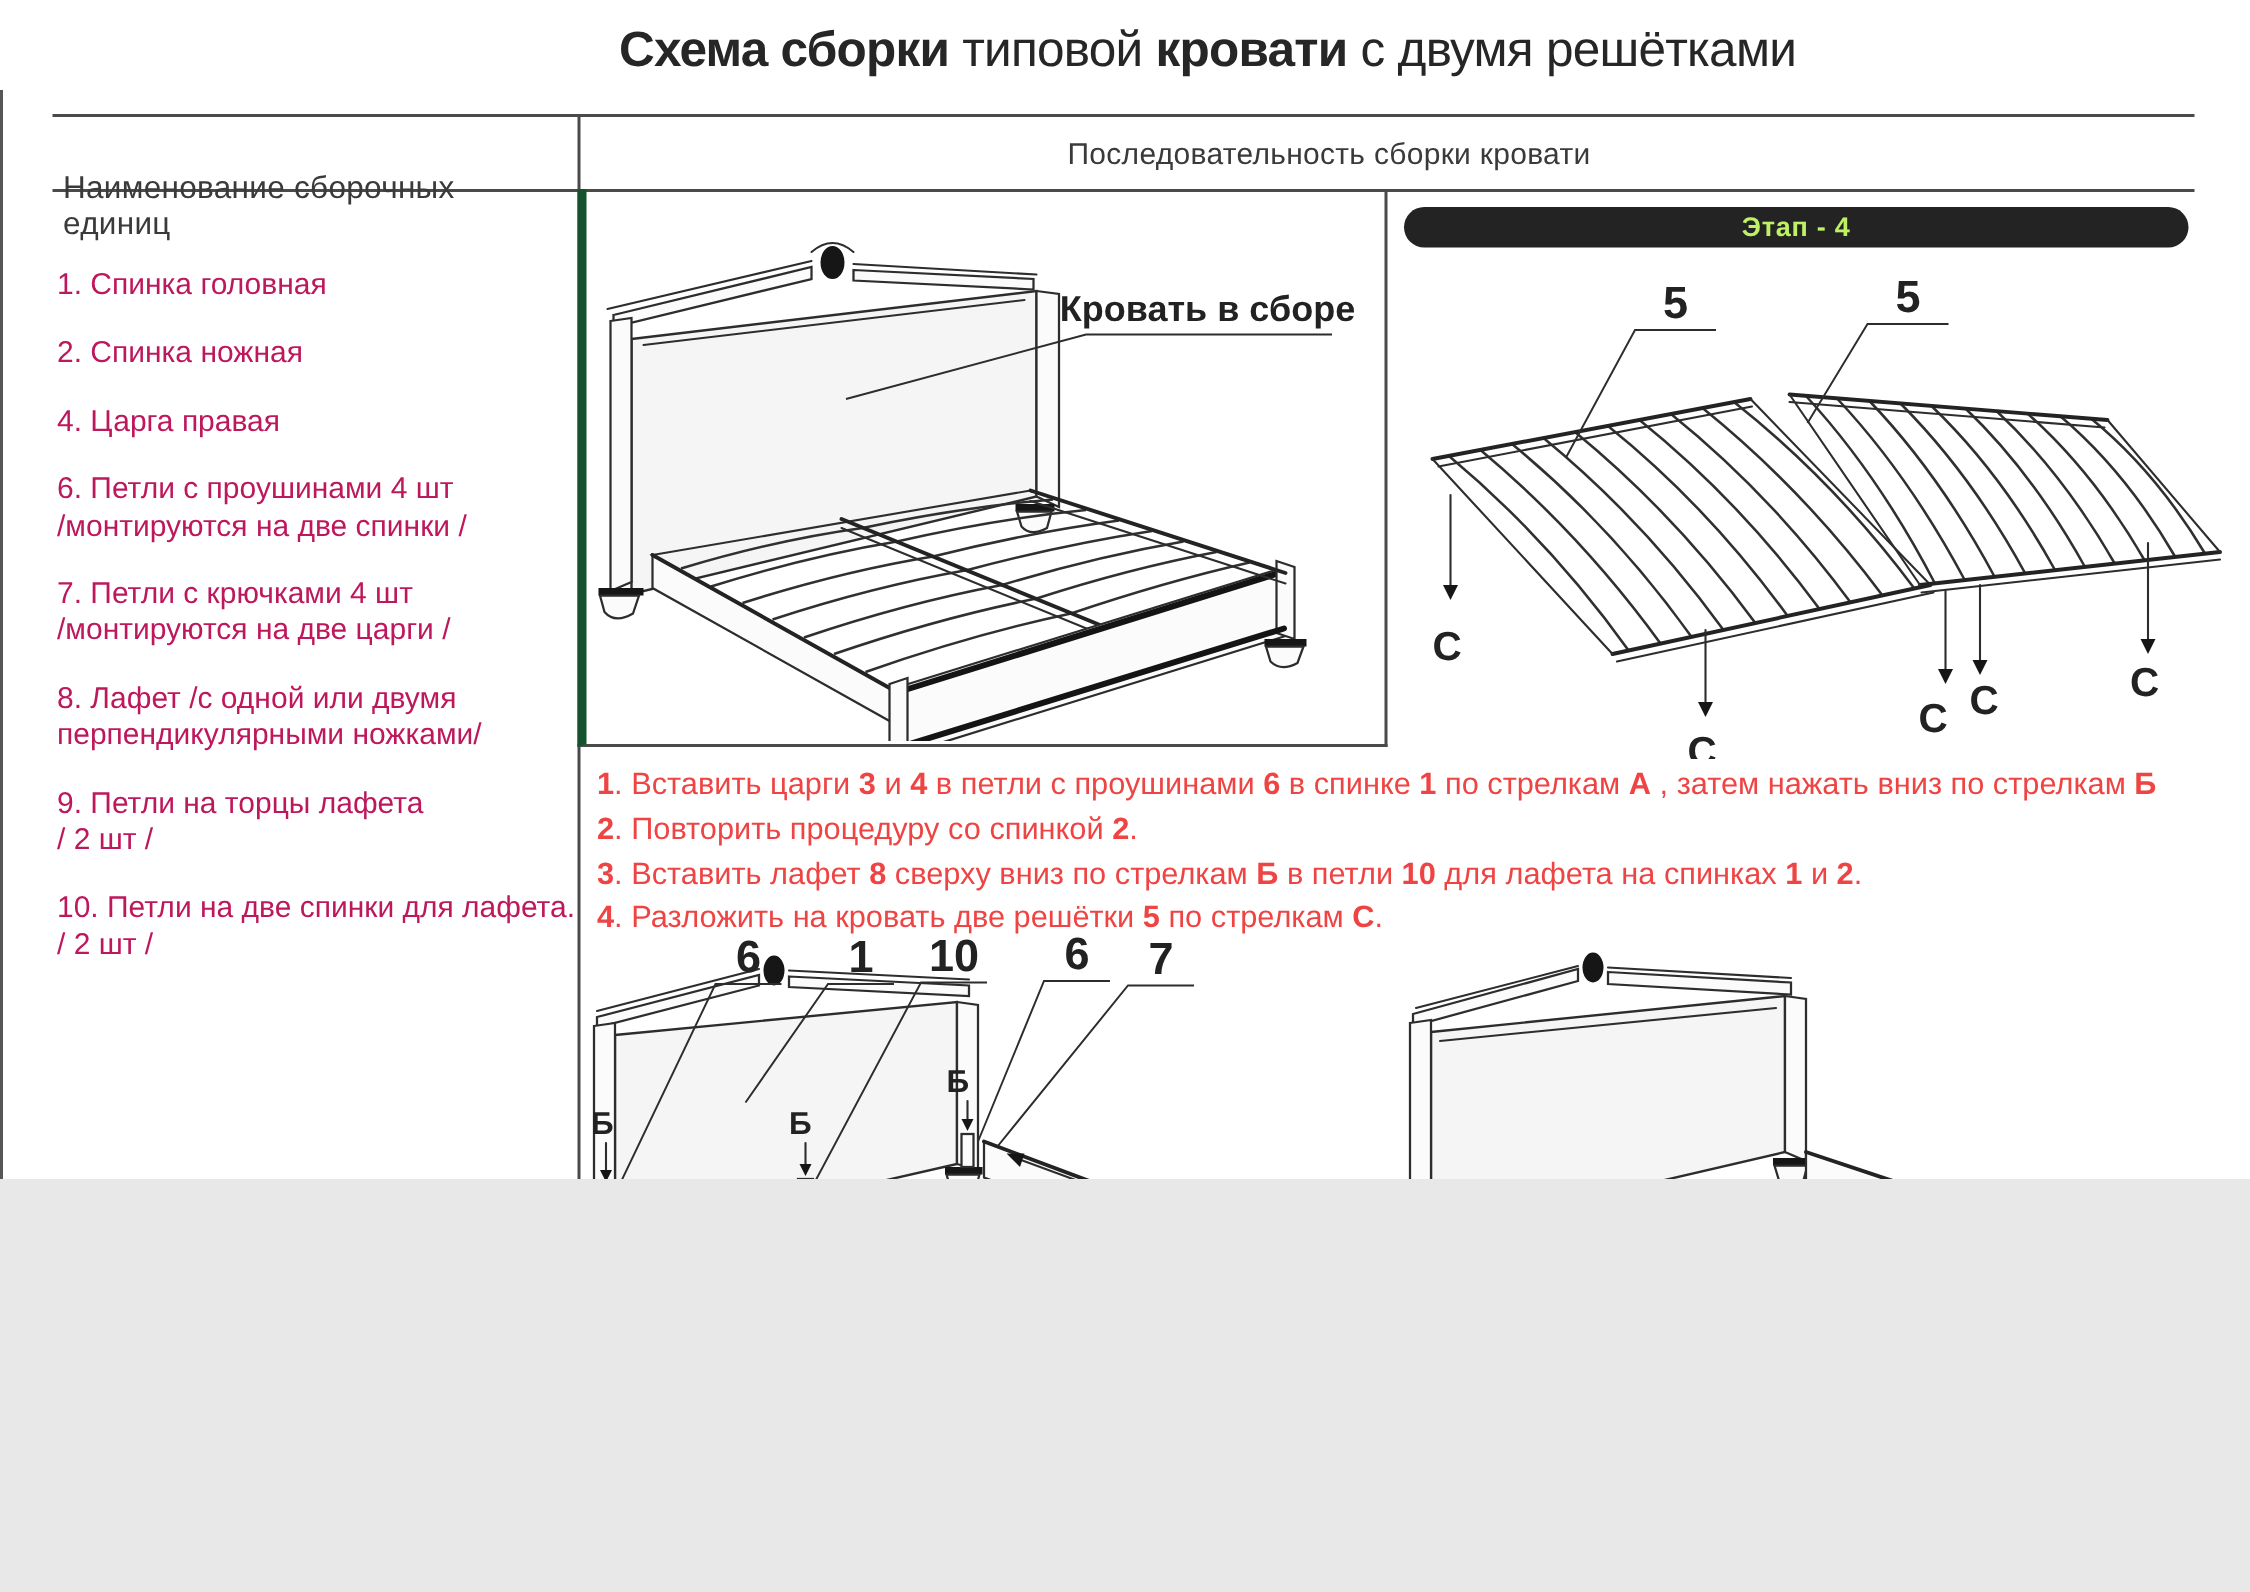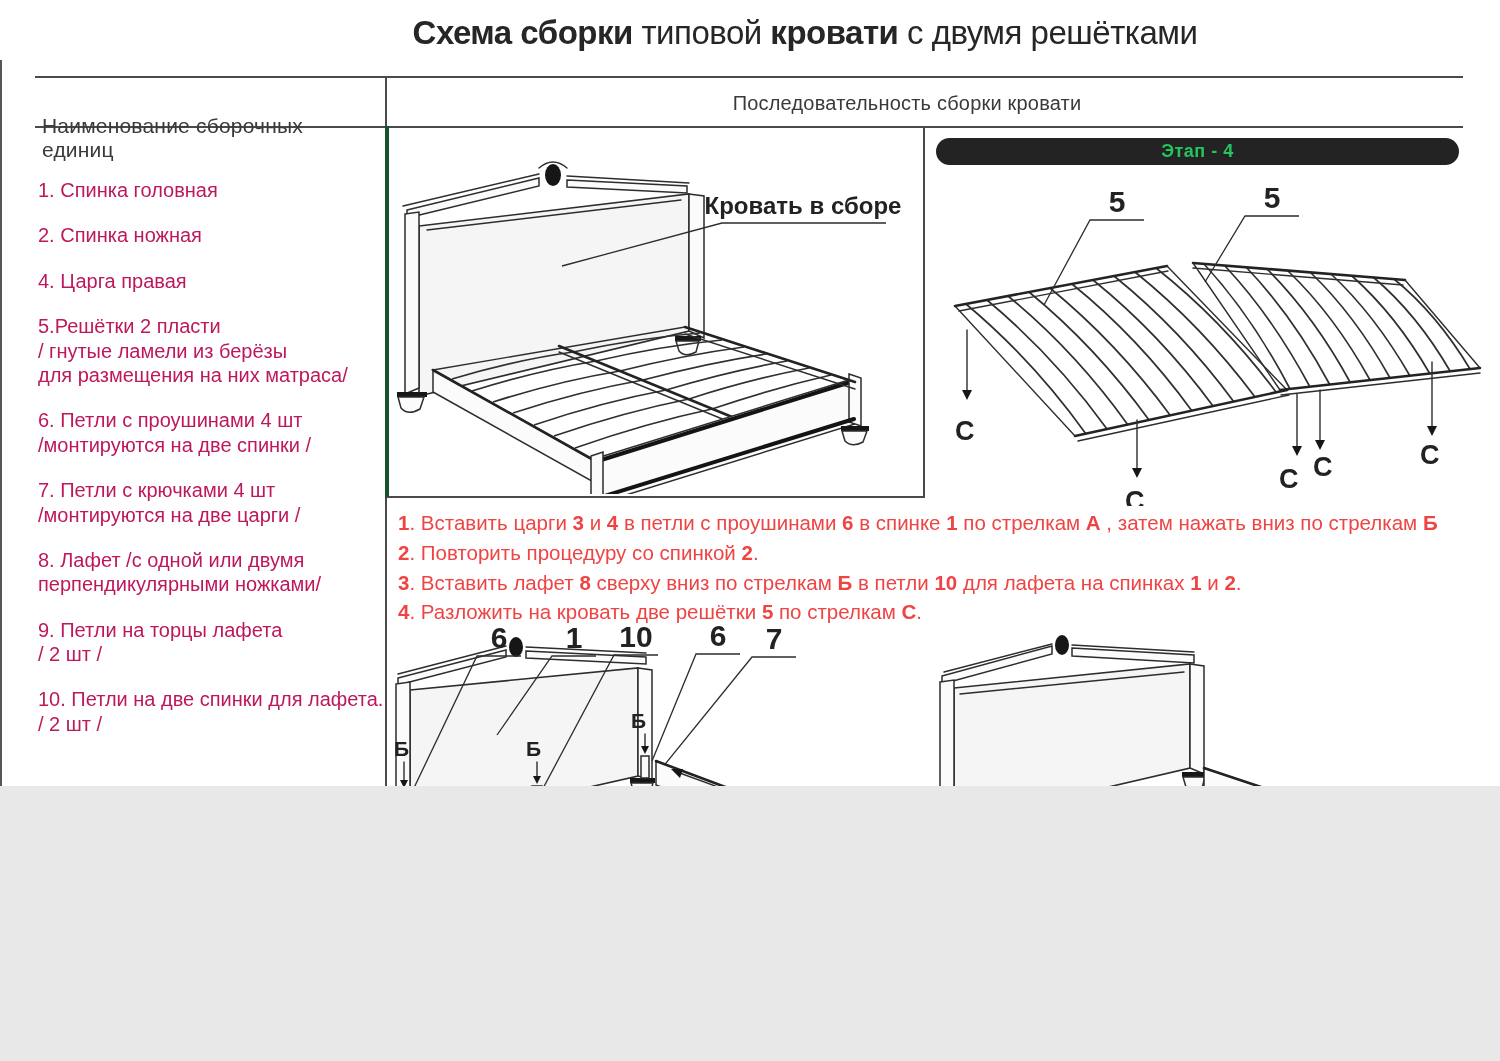--- a/index.html
+++ b/index.html
@@ -9,23 +9,23 @@
   
   .title{top:14px;left:0;right:0;text-align:center;font-size:33px;letter-spacing:-0.5px;
          color:#262626;transform:translateX(55px);white-space:nowrap;}
   .title .b{font-weight:bold;}
   .rule{background:#4a4a4a;height:2px;}
   .vrule{background:#4a4a4a;width:2px;}
   .colhead{font-size:21px;color:#3a3a3a;letter-spacing:0.2px;}
   .parts{left:38px;top:178px;width:348px;font-size:20px;line-height:1.22;color:#be185d;}
   .parts .item{margin-bottom:21px;white-space:pre-line;}
   .bedbox{left:385px;top:126px;width:540px;height:372px;
-          border-left:4px solid #14532d;border-right:2px solid #4a4a4a;border-bottom:2px solid #4a4a4a;
+          border-left:6px solid #14532d;border-right:2px solid #4a4a4a;border-bottom:2px solid #4a4a4a;
           box-sizing:border-box;}
-  .badge{background:#232323;border-radius:15px;color:#22c55e;display:flex;align-items:center;justify-content:center;
+  .badge{background:#232323;border-radius:15px;color:#bef264;display:flex;align-items:center;justify-content:center;
          font-weight:bold;letter-spacing:0.5px;}
   .badge.small{height:27px;font-size:18px;}
   .badge.big{height:35px;font-size:21px;}
   .instr{left:398px;top:510px;width:1062px;font-size:20.5px;line-height:1.26;color:#ef4444;}
   .instr-line{margin:0 0 4px 0;}
   .instr-line .b{font-weight:bold;}
   .footer{left:398px;top:1007px;width:1078px;font-size:20px;color:#3c3c3c;word-spacing:6px;white-space:nowrap;}
   .bottomband{left:0;top:1047px;width:1500px;height:14px;background:#343434;}
   .leftedge{left:0;top:60px;width:2px;height:988px;background:#565656;}
   
@@ -50,29 +50,26 @@
 
   <div class="abs title">
     <span class="b">Схема сборки</span><span> типовой </span><span class="b">кровати</span><span> с двумя решётками</span>
   </div>
 
   <div class="abs rule" style="top:76px;left:35px;width:1428px;"></div>
   <div class="abs rule" style="top:126px;left:35px;width:1428px;"></div>
   <div class="abs vrule" style="left:385px;top:76px;height:947px;"></div>
 
   <div class="abs colhead" style="left:42px;top:90px;width:335px;margin-top:24px;">Наименование  сборочных единиц</div>
-  <div class="abs colhead" style="left:386px;top:92px;width:1000px;text-align:center;font-size:20px;padding-left:21px;">Последовательность сборки кровати</div>
+  <div class="abs colhead" style="left:386px;top:92px;width:1000px;text-align:center;font-size:20px;">Последовательность сборки кровати</div>
 
   <div class="abs parts">
     <div class="item">1.   Спинка головная</div>
     <div class="item">2. Спинка ножная</div>
     <div class="item">4. Царга правая</div>
-    <div class="item">5.Решётки  2 пласти
-/ гнутые ламели из берёзы
-для размещения на них матраса/</div>
     <div class="item">6. Петли с проушинами 4 шт
 /монтируются на две спинки /</div>
     <div class="item">7. Петли с крючками 4 шт
 /монтируются на две царги /</div>
     <div class="item">8. Лафет /с одной или двумя
 перпендикулярными ножками/</div>
     <div class="item">9. Петли на торцы лафета
 / 2 шт /</div>
     <div class="item">10. Петли на две спинки для лафета.
 / 2 шт /</div>

